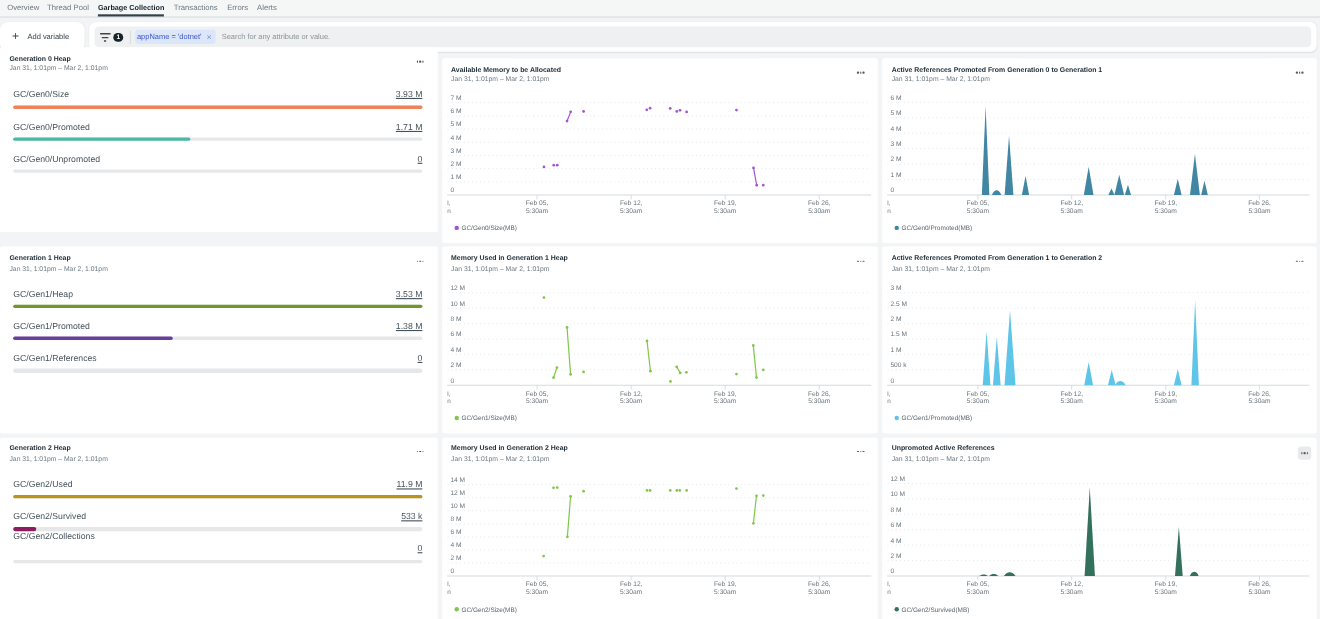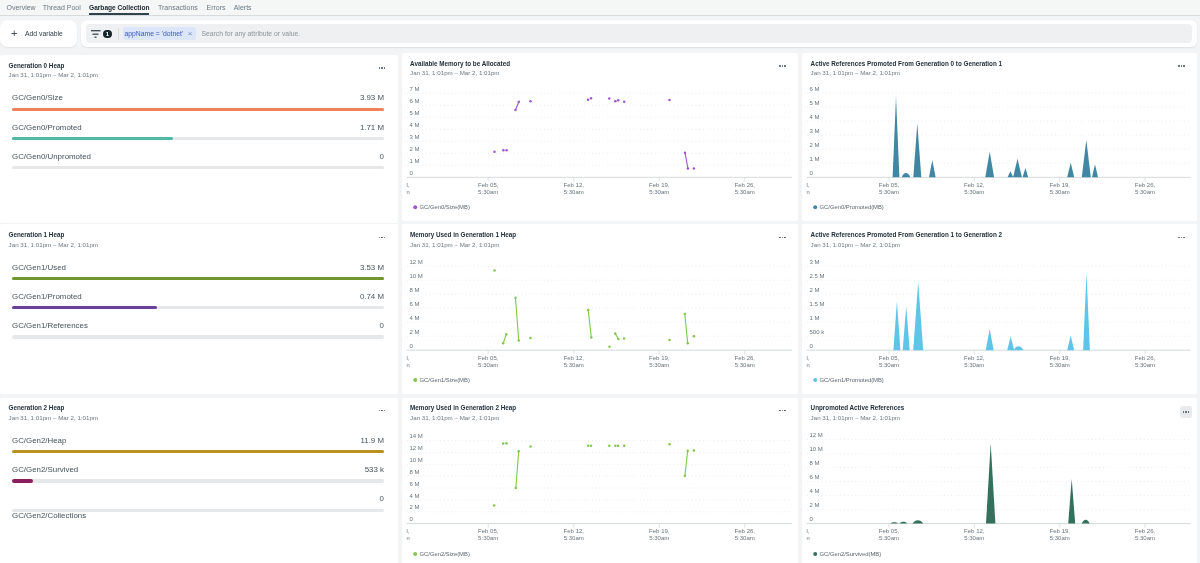--- a/index.html
+++ b/index.html
@@ -18,21 +18,21 @@
 .pill .pt { position:absolute; left:2px; top:3px; font-size:6.8px; color:#3d56c9; white-space:nowrap; }
 .pill .x { position:absolute; right:3px; top:2.2px; font-size:8px; color:#7d90c4; }
 .phold { position:absolute; left:115.5px; top:6.2px; font-size:6.8px; color:#8a949b; white-space:nowrap; }
 .panel { position:absolute; background:#fff; border-radius:2px; }
 .ptitle { position:absolute; left:8.6px; top:6.6px; font-size:6.3px; font-weight:bold; color:#1b2933; white-space:nowrap; }
 .psub { position:absolute; left:8.6px; top:16.3px; font-size:6.2px; color:#6b7880; white-space:nowrap; }
 .dots { position:absolute; right:12.2px; top:12.4px; width:6.4px; display:flex; justify-content:space-between; }
 .dots i { width:1.4px; height:1.4px; border-radius:50%; background:#515e66; }
 .dots.hov { right:5px; top:8.5px; width:12px; padding:0 0; height:12px; background:#e8eaeb; border-radius:3px; align-items:center; justify-content:center; gap:1.2px; margin:0; top:8.5px; }
 .mlab { position:absolute; left:12px; font-size:7.9px; color:#44525a; white-space:nowrap; }
-.mval { position:absolute; right:13.5px; font-size:7.9px; color:#44525a; }
+.mval { position:absolute; right:13.5px; font-size:7.9px; color:#44525a;text-decoration:underline; }
 .track { position:absolute; left:12px; width:372px; height:3.4px; border-radius:2px; background:#e5e7e9; }
 .fill { position:absolute; left:12px; height:3.4px; border-radius:2px; }
 </style></head><body>
 <div class="tabbar">
 <span class="tab" style="left:6.5px">Overview</span>
 <span class="tab" style="left:42.7px">Thread Pool</span>
 <span class="tab active" style="left:89px">Garbage Collection</span>
 <span class="tab" style="left:158px">Transactions</span>
 <span class="tab" style="left:206.5px">Errors</span>
 <span class="tab" style="left:233.7px">Alerts</span>
@@ -51,21 +51,21 @@
 </svg>
 <div class="badge">1</div>
 <div class="vdiv"></div>
 <div class="pill">
         <span class="pt">appName = 'dotnet'</span>
         <span class="x">×</span>
       </div>
 <span class="phold">Search for any attribute or value.</span>
 </div>
   </div>
-<div class="panel" style="left:0px;top:55px;width:397.5px;height:167.5px">
+<div class="panel" style="left:0px;top:43px;width:397.5px;height:167.5px">
     <div class="ptitle">Generation 0 Heap</div>
     <div class="psub">Jan 31, 1:01pm – Mar 2, 1:01pm</div>
     <div class="dots">
       <i></i>
       <i></i>
       <i></i>
     </div>
     <div class="mlab" style="top:38.3px">GC/Gen0/Size</div>
     <div class="mval" style="top:38.3px">3.93 M</div>
     <div class="track" style="top:52.5px"></div>
@@ -192,26 +192,26 @@
     </svg>
   </div>
 <div class="panel" style="left:0px;top:224.25px;width:397.5px;height:169.5px">
     <div class="ptitle">Generation 1 Heap</div>
     <div class="psub">Jan 31, 1:01pm – Mar 2, 1:01pm</div>
     <div class="dots">
       <i></i>
       <i></i>
       <i></i>
     </div>
-    <div class="mlab" style="top:38.3px">GC/Gen1/Used</div>
+    <div class="mlab" style="top:38.3px">GC/Gen1/Heap</div>
     <div class="mval" style="top:38.3px">3.53 M</div>
     <div class="track" style="top:52.5px"></div>
     <div class="fill" style="top:52.5px;width:372.0px;background:#71962e"></div>
     <div class="mlab" style="top:67.6px">GC/Gen1/Promoted</div>
-    <div class="mval" style="top:67.6px">0.74 M</div>
+    <div class="mval" style="top:67.6px">1.38 M</div>
     <div class="track" style="top:81.8px"></div>
     <div class="fill" style="top:81.8px;width:144.7px;background:#6a3f99"></div>
     <div class="mlab" style="top:96.9px">GC/Gen1/References</div>
     <div class="mval" style="top:96.9px">0</div>
     <div class="track" style="top:111.1px"></div>
   </div>
 <div class="panel" style="left:401.5px;top:224.25px;width:396.5px;height:169.5px">
     <div class="ptitle">Memory Used in Generation 1 Heap</div>
     <div class="psub">Jan 31, 1:01pm – Mar 2, 1:01pm</div>
     <div class="dots">
@@ -323,29 +323,29 @@
     </svg>
   </div>
 <div class="panel" style="left:0px;top:397.5px;width:397.5px;height:169.5px">
     <div class="ptitle">Generation 2 Heap</div>
     <div class="psub">Jan 31, 1:01pm – Mar 2, 1:01pm</div>
     <div class="dots">
       <i></i>
       <i></i>
       <i></i>
     </div>
-    <div class="mlab" style="top:38.3px">GC/Gen2/Heap</div>
+    <div class="mlab" style="top:38.3px">GC/Gen2/Used</div>
     <div class="mval" style="top:38.3px">11.9 M</div>
     <div class="track" style="top:52.5px"></div>
     <div class="fill" style="top:52.5px;width:372.0px;background:#b9921f"></div>
     <div class="mlab" style="top:67.6px">GC/Gen2/Survived</div>
     <div class="mval" style="top:67.6px">533 k</div>
     <div class="track" style="top:81.8px"></div>
     <div class="fill" style="top:81.8px;width:21.2px;background:#8c1d5f"></div>
-    <div class="mlab" style="top:113px">GC/Gen2/Collections</div>
+    <div class="mlab" style="top:85px">GC/Gen2/Collections</div>
     <div class="mval" style="top:96.9px">0</div>
     <div class="track" style="top:111.1px"></div>
   </div>
 <div class="panel" style="left:401.5px;top:397.5px;width:396.5px;height:169.5px">
     <div class="ptitle">Memory Used in Generation 2 Heap</div>
     <div class="psub">Jan 31, 1:01pm – Mar 2, 1:01pm</div>
     <div class="dots">
       <i></i>
       <i></i>
       <i></i>

